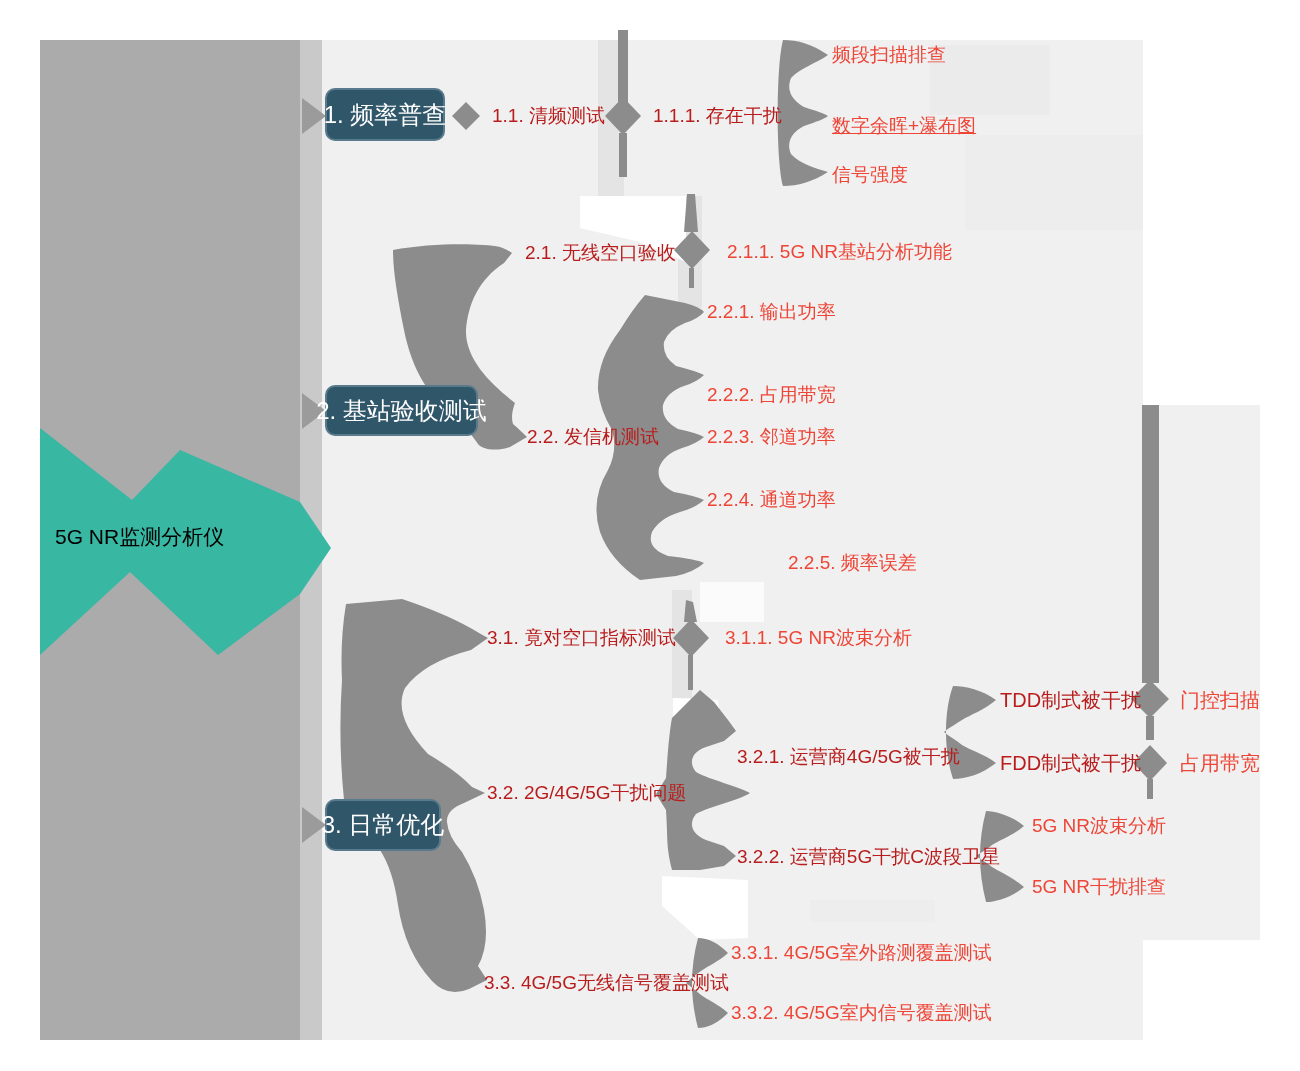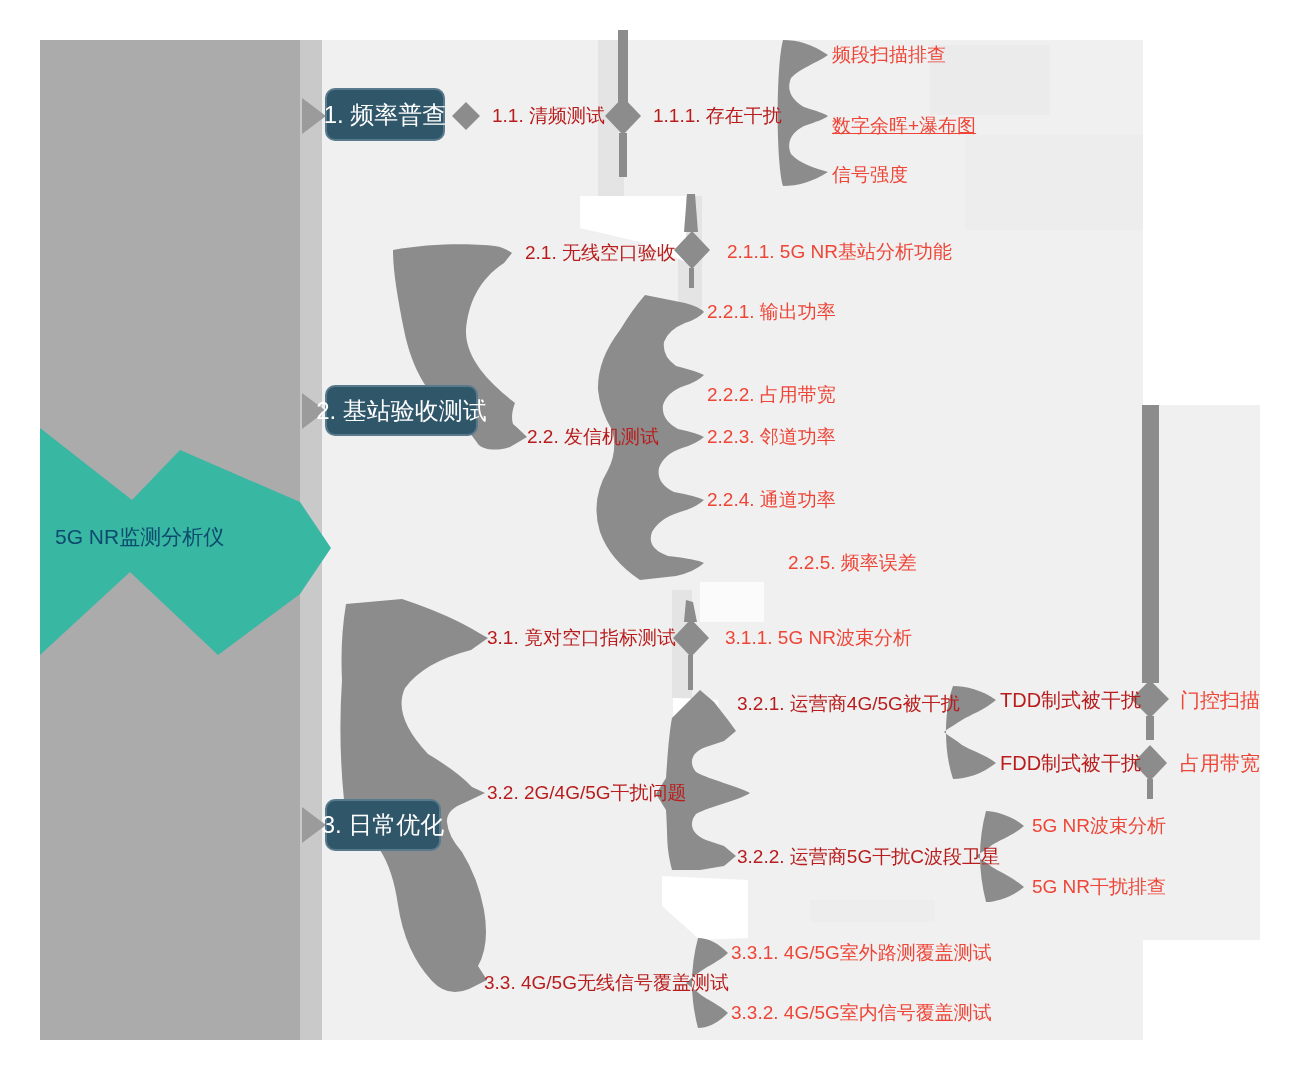--- a/index.html
+++ b/index.html
@@ -10,21 +10,21 @@
   #shapes{position:absolute;left:0;top:0;width:1300px;height:1071px;}
   .lbl{position:absolute;white-space:nowrap;height:26px;line-height:26px;font-size:19px;}
   .topic{color:#b91c1c;}
   .leaf{color:#ee4537;}
   .sm{font-size:20px;}
   .branch-node{
     position:absolute;display:flex;align-items:center;justify-content:center;
     background:#30566a;border:2px solid #587a8c;border-radius:10px;
     color:#ffffff;font-size:24px;white-space:nowrap;box-sizing:border-box;
   }
-  .root-label{position:absolute;color:#0c4a6e;font-size:21px;white-space:nowrap;height:28px;line-height:28px;}
+  .root-label{position:absolute;color:#000000;font-size:21px;white-space:nowrap;height:28px;line-height:28px;}
 </style>
 </head>
 <body>
 
 <div id="stage">
 
   <svg id="shapes" viewBox="0 0 1300 1071" xmlns="http://www.w3.org/2000/svg">
 
     <rect x="40" y="40" width="260" height="1000" fill="#ababab"></rect>
     <rect x="300" y="40" width="22" height="1000" fill="#c9c9c9"></rect>
@@ -94,21 +94,21 @@
   <div class="lbl topic" style="left:527px;top:424px;">2.2. 发信机测试</div>
   <div class="lbl leaf" style="left:707px;top:299px;">2.2.1. 输出功率</div>
   <div class="lbl leaf" style="left:707px;top:362px;margin-top:20px;">2.2.2. 占用带宽</div>
   <div class="lbl leaf" style="left:707px;top:424px;">2.2.3. 邻道功率</div>
   <div class="lbl leaf" style="left:707px;top:487px;">2.2.4. 通道功率</div>
   <div class="lbl leaf" style="left:744px;top:550px;margin-left:44px;">2.2.5. 频率误差</div>
 
   <div class="lbl topic" style="left:487px;top:625px;">3.1. 竟对空口指标测试</div>
   <div class="lbl leaf" style="left:725px;top:625px;">3.1.1. 5G NR波束分析</div>
   <div class="lbl topic" style="left:487px;top:780px;">3.2. 2G/4G/5G干扰问题</div>
-  <div class="lbl topic" style="left:737px;top:691px;">3.2.1. 运营商4G/5G被干扰</div>
+  <div class="lbl topic" style="left:737px;top:744px;">3.2.1. 运营商4G/5G被干扰</div>
   <div class="lbl topic sm" style="left:1000px;top:687px;">TDD制式被干扰</div>
   <div class="lbl leaf sm" style="left:1180px;top:687px;">门控扫描</div>
   <div class="lbl topic sm" style="left:1000px;top:750px;">FDD制式被干扰</div>
   <div class="lbl leaf sm" style="left:1180px;top:750px;">占用带宽</div>
   <div class="lbl topic" style="left:737px;top:844px;">3.2.2. 运营商5G干扰C波段卫星</div>
   <div class="lbl leaf" style="left:1032px;top:813px;">5G NR波束分析</div>
   <div class="lbl leaf" style="left:1032px;top:874px;">5G NR干扰排查</div>
   <div class="lbl topic" style="left:484px;top:970px;">3.3. 4G/5G无线信号覆盖测试</div>
   <div class="lbl leaf" style="left:731px;top:940px;">3.3.1. 4G/5G室外路测覆盖测试</div>
   <div class="lbl leaf" style="left:731px;top:1000px;">3.3.2. 4G/5G室内信号覆盖测试</div>

